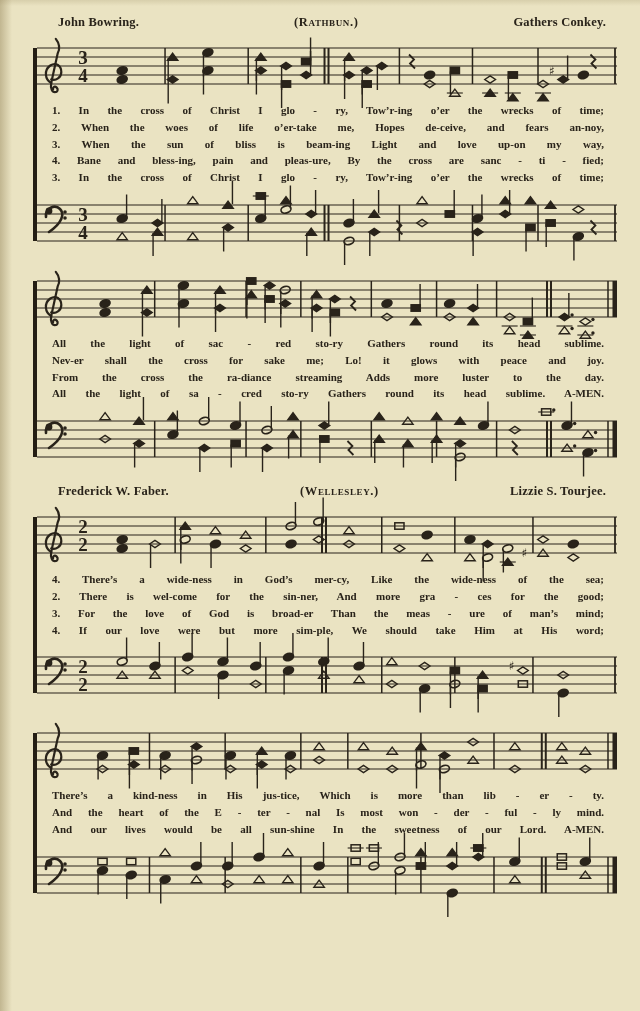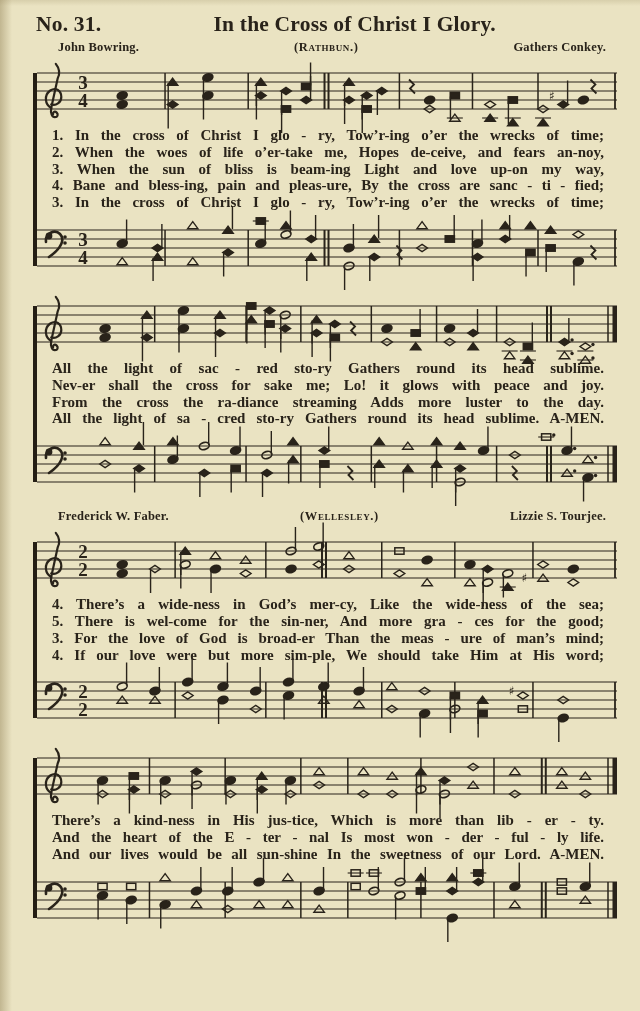--- a/index.html
+++ b/index.html
@@ -31,34 +31,30 @@
     display:flex;justify-content:space-between;align-items:flex-end;
     margin:3px 34px 2px 58px;
     font-size:12.5px;font-weight:bold;letter-spacing:.2px;
   }
   .tune{font-variant:small-caps;letter-spacing:.6px}
   .system{position:relative;margin:0 24px 0 28px}
   .sysline{position:absolute;left:5px;top:16px;bottom:16px;width:4px;background:#241e14}
   svg.staff{display:block;margin-left:7px;overflow:visible}
   .verses{
     padding:2px 12px 3px 24px;
-    font-size:15px;font-weight:bold;line-height:16.8px;
+    font-size:11px;font-weight:bold;line-height:16.8px;
   }
   .verse-line{text-align:justify;text-align-last:justify}
   .sys-gap{margin-top:8px}
   .hymn2{padding-top:8px}
 </style>
 </head>
 <body>
 
 <section class="hymn">
-  <div class="titlerow">
-    <span class="hymn-no">No. 31.</span>
-    <span class="hymn-title">In the Cross of Christ I Glory.</span>
-  </div>
   <div class="attr-row">
     <span>John Bowring.</span>
     <span class="tune">(Rathbun.)</span>
     <span>Gathers Conkey.</span>
   </div>
   <div>
       <div class="system">
         <div class="sysline"></div>
         <svg width="584" height="68" class="staff">
           <line x1="2" y1="16" x2="582" y2="16" stroke="#29231a" stroke-width="1.1"></line>
@@ -469,21 +465,21 @@
           <line x1="464.76" y1="61" x2="480.76" y2="61" stroke="#29231a" stroke-width="1.1"></line>
           <polygon points="467.56,64.2 477.96,64.2 472.76,57.2" fill="#29231a" stroke="#29231a" stroke-width="1.4"></polygon>
           <text x="486.4" y="56" fill="#29231a" font-family="&quot;DejaVu Sans&quot;, sans-serif" font-size="12px">♯</text>
           <polygon points="502.64000000000004,38.5 508.04,34.8 513.44,38.5 508.04,42.2" fill="none" stroke="#29231a" stroke-width="1.4"></polygon>
           <polygon points="502.84000000000003,55.2 513.24,55.2 508.04,48.2" fill="none" stroke="#29231a" stroke-width="1.4"></polygon>
           <ellipse cx="538.28" cy="43" rx="5.1" ry="3.5" transform="rotate(-16 538.28 43)" fill="#29231a" stroke="#29231a" stroke-width="1.6"></ellipse>
           <polygon points="532.88,56.5 538.28,52.8 543.68,56.5 538.28,60.2" fill="none" stroke="#29231a" stroke-width="1.4"></polygon>
         </svg>
         <div class="verses">
           <div class="verse-line">4. There’s a wide-ness in God’s mer-cy, Like the wide-ness of the sea;</div>
-          <div class="verse-line">5. There is wel-come for the sin-ner, And more gra - ces for the good;</div>
+          <div class="verse-line">2. There is wel-come for the sin-ner, And more gra - ces for the good;</div>
           <div class="verse-line">3. For the love of God is broad-er Than the meas - ure of man’s mind;</div>
           <div class="verse-line">4. If our love were but more sim-ple, We should take Him at His word;</div>
         </div>
         <svg width="584" height="68" class="staff">
           <line x1="2" y1="16" x2="582" y2="16" stroke="#29231a" stroke-width="1.1"></line>
           <line x1="2" y1="25" x2="582" y2="25" stroke="#29231a" stroke-width="1.1"></line>
           <line x1="2" y1="34" x2="582" y2="34" stroke="#29231a" stroke-width="1.1"></line>
           <line x1="2" y1="43" x2="582" y2="43" stroke="#29231a" stroke-width="1.1"></line>
           <line x1="2" y1="52" x2="582" y2="52" stroke="#29231a" stroke-width="1.1"></line>
           <g transform="translate(9,15)">
@@ -614,21 +610,21 @@
           <polygon points="432.91,46.2 443.31,46.2 438.11,39.2" fill="none" stroke="#29231a" stroke-width="1.4"></polygon>
           <polygon points="474.67,32.7 485.07,32.7 479.87,25.7" fill="none" stroke="#29231a" stroke-width="1.4"></polygon>
           <polygon points="474.47,52 479.87,48.3 485.27,52 479.87,55.7" fill="none" stroke="#29231a" stroke-width="1.4"></polygon>
           <polygon points="521.65,32.7 532.0500000000001,32.7 526.85,25.7" fill="none" stroke="#29231a" stroke-width="1.4"></polygon>
           <polygon points="521.65,46.2 532.0500000000001,46.2 526.85,39.2" fill="none" stroke="#29231a" stroke-width="1.4"></polygon>
           <polygon points="545.1399999999999,37.2 555.54,37.2 550.3399999999999,30.2" fill="none" stroke="#29231a" stroke-width="1.4"></polygon>
           <polygon points="544.9399999999999,52 550.3399999999999,48.3 555.7399999999999,52 550.3399999999999,55.7" fill="none" stroke="#29231a" stroke-width="1.4"></polygon>
         </svg>
         <div class="verses">
           <div class="verse-line">There’s a kind-ness in His jus-tice, Which is more than lib - er - ty.</div>
-          <div class="verse-line">And the heart of the E - ter - nal Is most won - der - ful - ly life.</div>
+          <div class="verse-line">And the heart of the E - ter - nal Is most won - der - ful - ly mind.</div>
           <div class="verse-line">And our lives would be all sun-shine In the sweetness of our Lord. A-MEN.</div>
         </div>
         <svg width="584" height="68" class="staff">
           <line x1="2" y1="16" x2="582" y2="16" stroke="#29231a" stroke-width="1.1"></line>
           <line x1="2" y1="25" x2="582" y2="25" stroke="#29231a" stroke-width="1.1"></line>
           <line x1="2" y1="34" x2="582" y2="34" stroke="#29231a" stroke-width="1.1"></line>
           <line x1="2" y1="43" x2="582" y2="43" stroke="#29231a" stroke-width="1.1"></line>
           <line x1="2" y1="52" x2="582" y2="52" stroke="#29231a" stroke-width="1.1"></line>
           <g transform="translate(9,15)">
             <circle cx="5" cy="7" r="3.4" fill="#29231a"></circle>

